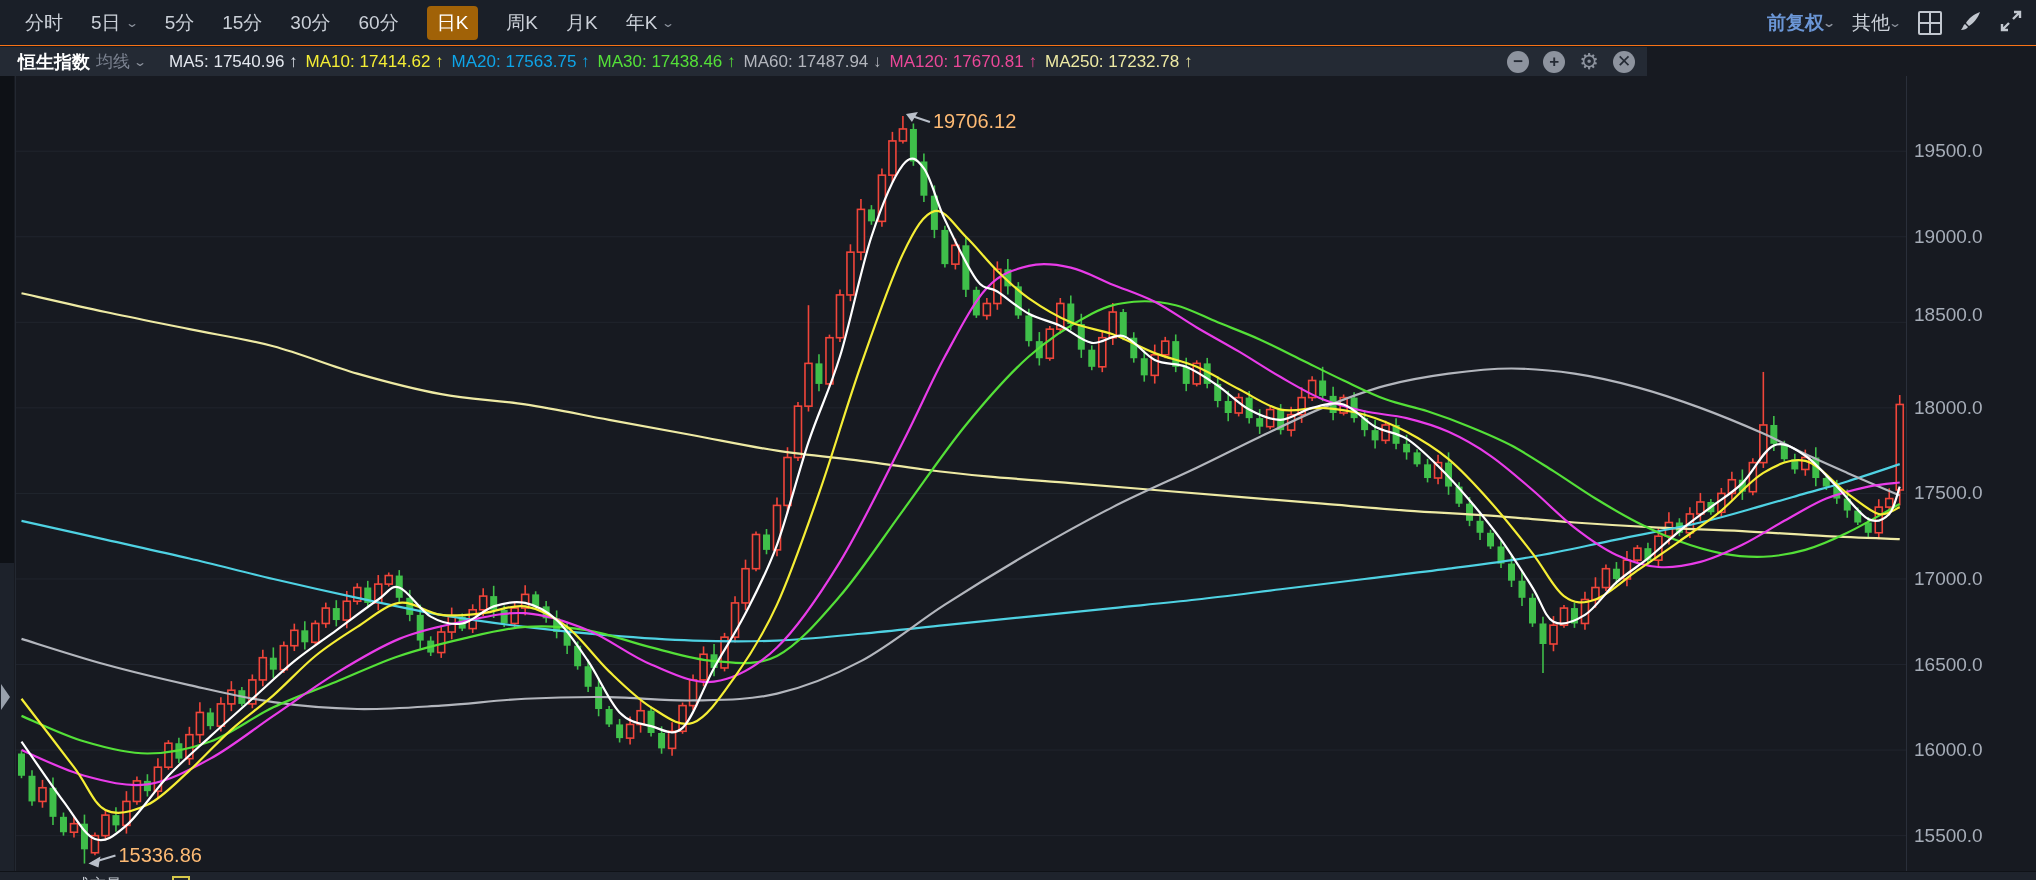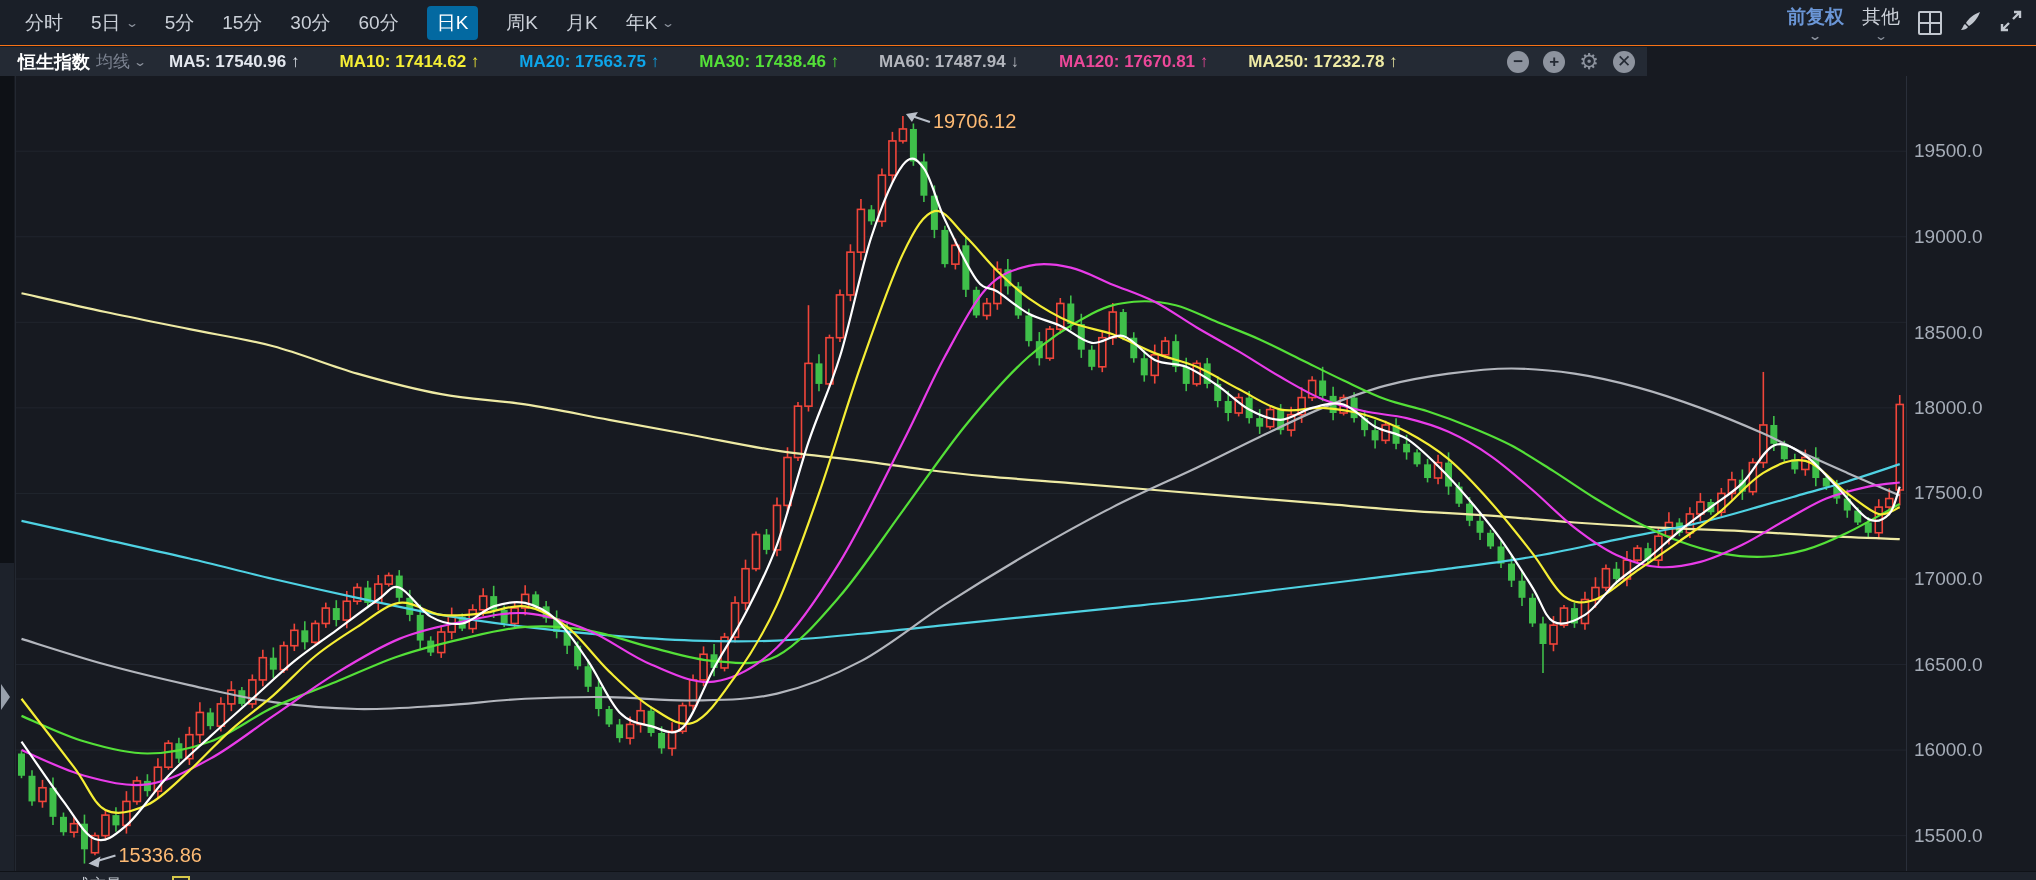--- a/index.html
+++ b/index.html
@@ -4,36 +4,36 @@
 <style>
   html,body{margin:0;padding:0;background:#171a21;}
   body{width:2036px;height:880px;position:relative;overflow:hidden;
        font-family:"Liberation Sans","DejaVu Sans",sans-serif;
        -webkit-font-smoothing:antialiased;}
   
   #topbar{position:absolute;left:0;top:0;width:2036px;height:46px;background:#1a1f28;
           border-bottom:1px solid #f97316;display:flex;align-items:center;box-sizing:border-box;}
   #tabs{display:flex;align-items:center;gap:28px;padding-left:25px;}
   .tab{font-size:19px;color:#ccd1d9;display:flex;align-items:center;gap:6px;cursor:default;white-space:nowrap;}
-  .tab.active{background:#0369a1;color:#ffffff;border-radius:4px;padding:4px 10px;}
+  .tab.active{background:#a16207;color:#ffffff;border-radius:4px;padding:4px 10px;}
   .chev{font-size:12px;color:#8d939e;transform:scaleX(1.4);display:inline-block;line-height:1;}
   #topright{margin-left:auto;display:flex;align-items:center;gap:18px;padding-right:14px;}
-  .topctl{font-size:19px;color:#ccd1d9;display:flex;align-items:center;white-space:nowrap;flex-direction:column;}
+  .topctl{font-size:19px;color:#ccd1d9;display:flex;align-items:center;white-space:nowrap;}
   .topctl.accent{color:#6b96d6;font-weight:bold;}
   .ticon{width:20px;height:20px;position:relative;display:inline-block;}
   
   .grid-i{border:2px solid #c2c7cf;border-radius:2px;}
   .grid-i:before{content:"";position:absolute;left:50%;top:0;bottom:0;width:2px;background:#c2c7cf;transform:translateX(-1px);}
   .grid-i:after{content:"";position:absolute;top:50%;left:0;right:0;height:2px;background:#c2c7cf;transform:translateY(-1px);}
   
   #mabar{position:absolute;left:0;top:47px;width:1647px;height:29px;background:#242a34;
          display:flex;align-items:center;}
   #symbol{font-size:18px;font-weight:bold;color:#ffffff;padding-left:18px;white-space:nowrap;}
   #maselect{font-size:17px;color:#7b8290;margin-left:6px;display:flex;align-items:center;gap:5px;white-space:nowrap;}
-  #mavalues{display:flex;align-items:center;gap:40px;margin-left:24px;font-size:17px;white-space:nowrap;font-weight:bold;}
+  #mavalues{display:flex;align-items:center;gap:8px;margin-left:24px;font-size:17px;white-space:nowrap;}
   .ma-item{display:flex;gap:6px;align-items:center;}
   #mabar-icons{margin-left:auto;display:flex;align-items:center;gap:14px;padding-right:12px;}
   .cicon{width:22px;height:22px;border-radius:50%;background:#8d939e;color:#242a34;font-size:17px;
          font-weight:bold;display:flex;align-items:center;justify-content:center;line-height:1;}
   .gear{background:none;color:#8d939e;font-size:22px;width:auto;height:auto;}
   
   #chart{position:absolute;left:0;top:76px;width:2036px;height:795px;background:#171a21;}
   #plot-svg{position:absolute;left:0;top:0;}
   .axis-label{position:absolute;left:1914px;font-size:19px;color:#a6adb8;}
   #vline-axis{position:absolute;left:1906px;top:0;width:1px;height:795px;background:#2a2f3a;}
@@ -496,21 +496,21 @@
       <line x1="929.912" y1="45.93039456000017" x2="908.912" y2="38.93039456000017" stroke="#b9bfc9" stroke-width="2"></line>
       <path d="M905.912,37.93039456000017 l12,-2 l-6,10 z" fill="#b9bfc9"></path>
       <line x1="115.458" y1="779.5632116799998" x2="92.458" y2="786.5632116799998" stroke="#b9bfc9" stroke-width="2"></line>
       <path d="M88.458,787.5632116799998 l12,-7 l-2,11 z" fill="#b9bfc9"></path>
     </svg>
   <div id="vline-left"></div>
   <div id="vline-axis"></div>
   <div id="yaxis">
       <div class="axis-label" style="top: 64.2px;">19500.0</div>
       <div class="axis-label" style="top: 149.756px;">19000.0</div>
-      <div class="axis-label" style="top: 246px;">18500.0</div>
+      <div class="axis-label" style="top: 228px;">18500.0</div>
       <div class="axis-label" style="top: 320.868px;">18000.0</div>
       <div class="axis-label" style="top: 406.424px;">17500.0</div>
       <div class="axis-label" style="top: 491.98px;">17000.0</div>
       <div class="axis-label" style="top: 577.536px;">16500.0</div>
       <div class="axis-label" style="top: 663.092px;">16000.0</div>
       <div class="axis-label" style="top: 748.648px;">15500.0</div>
     </div>
   <div id="annots">
       <div class="annot" style="left: 932.912px; top: 33.9304px;">19706.12</div>
       <div class="annot" style="left: 118.458px; top: 767.563px;">15336.86</div>

